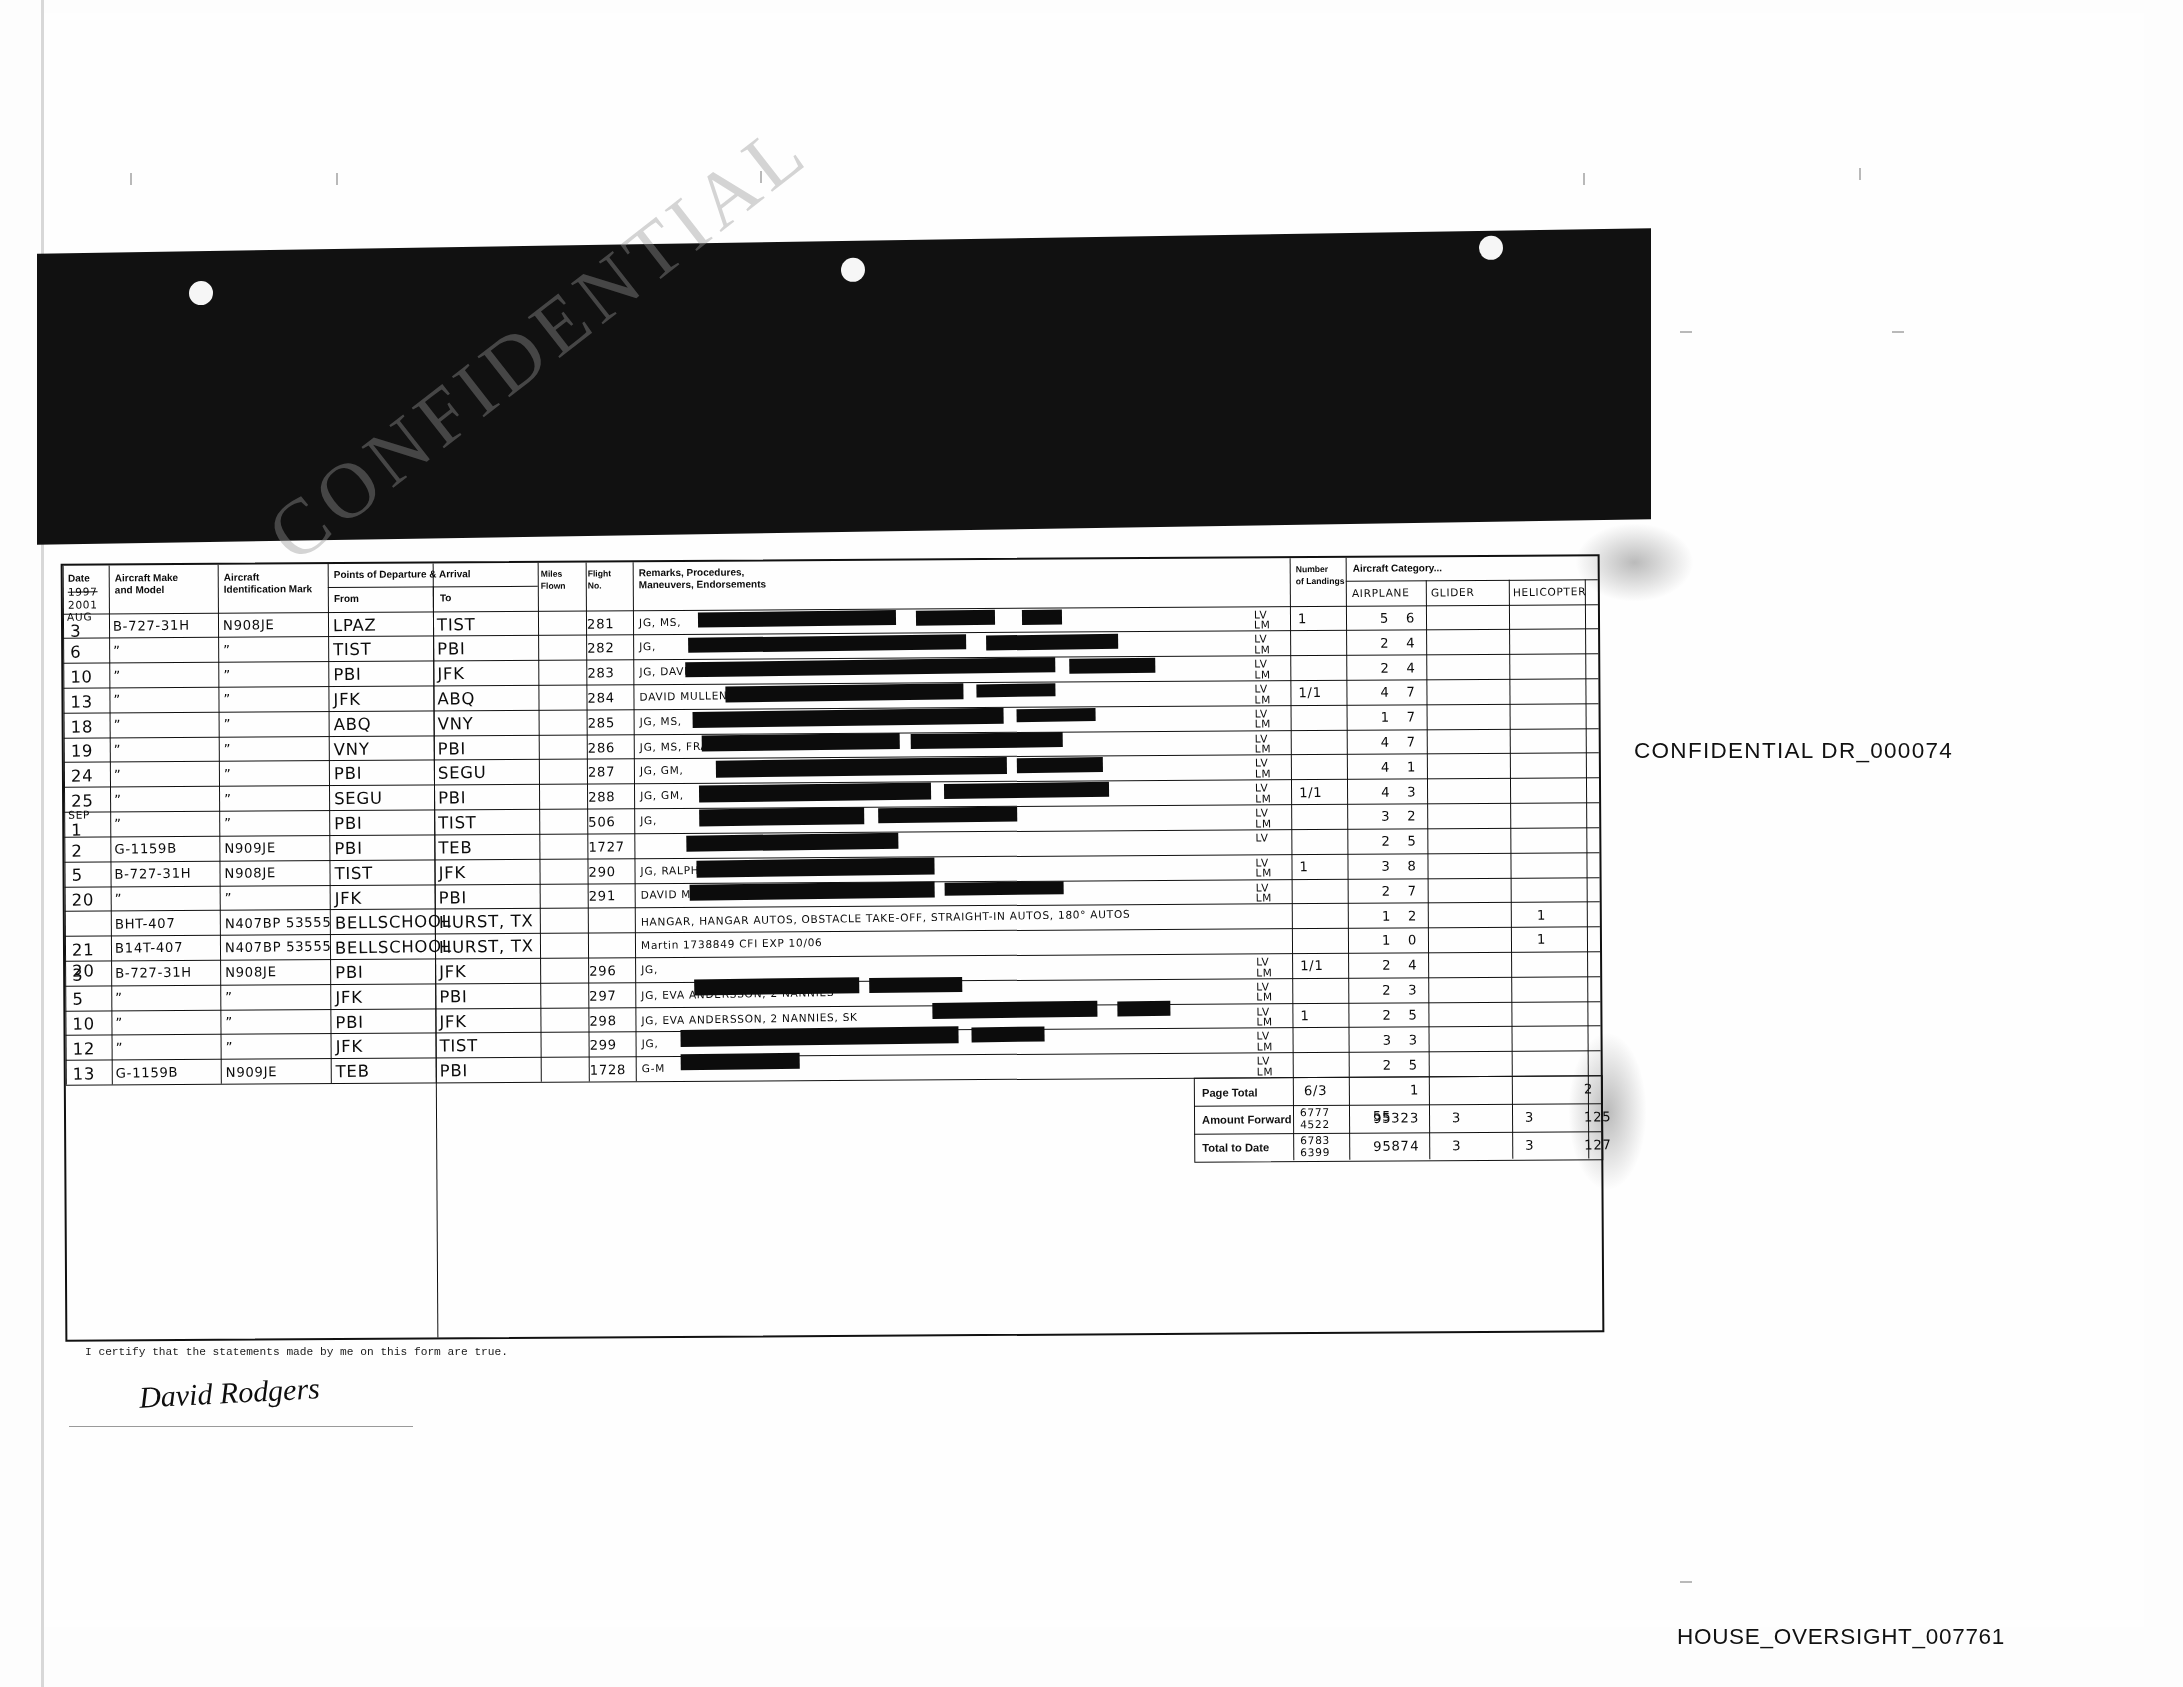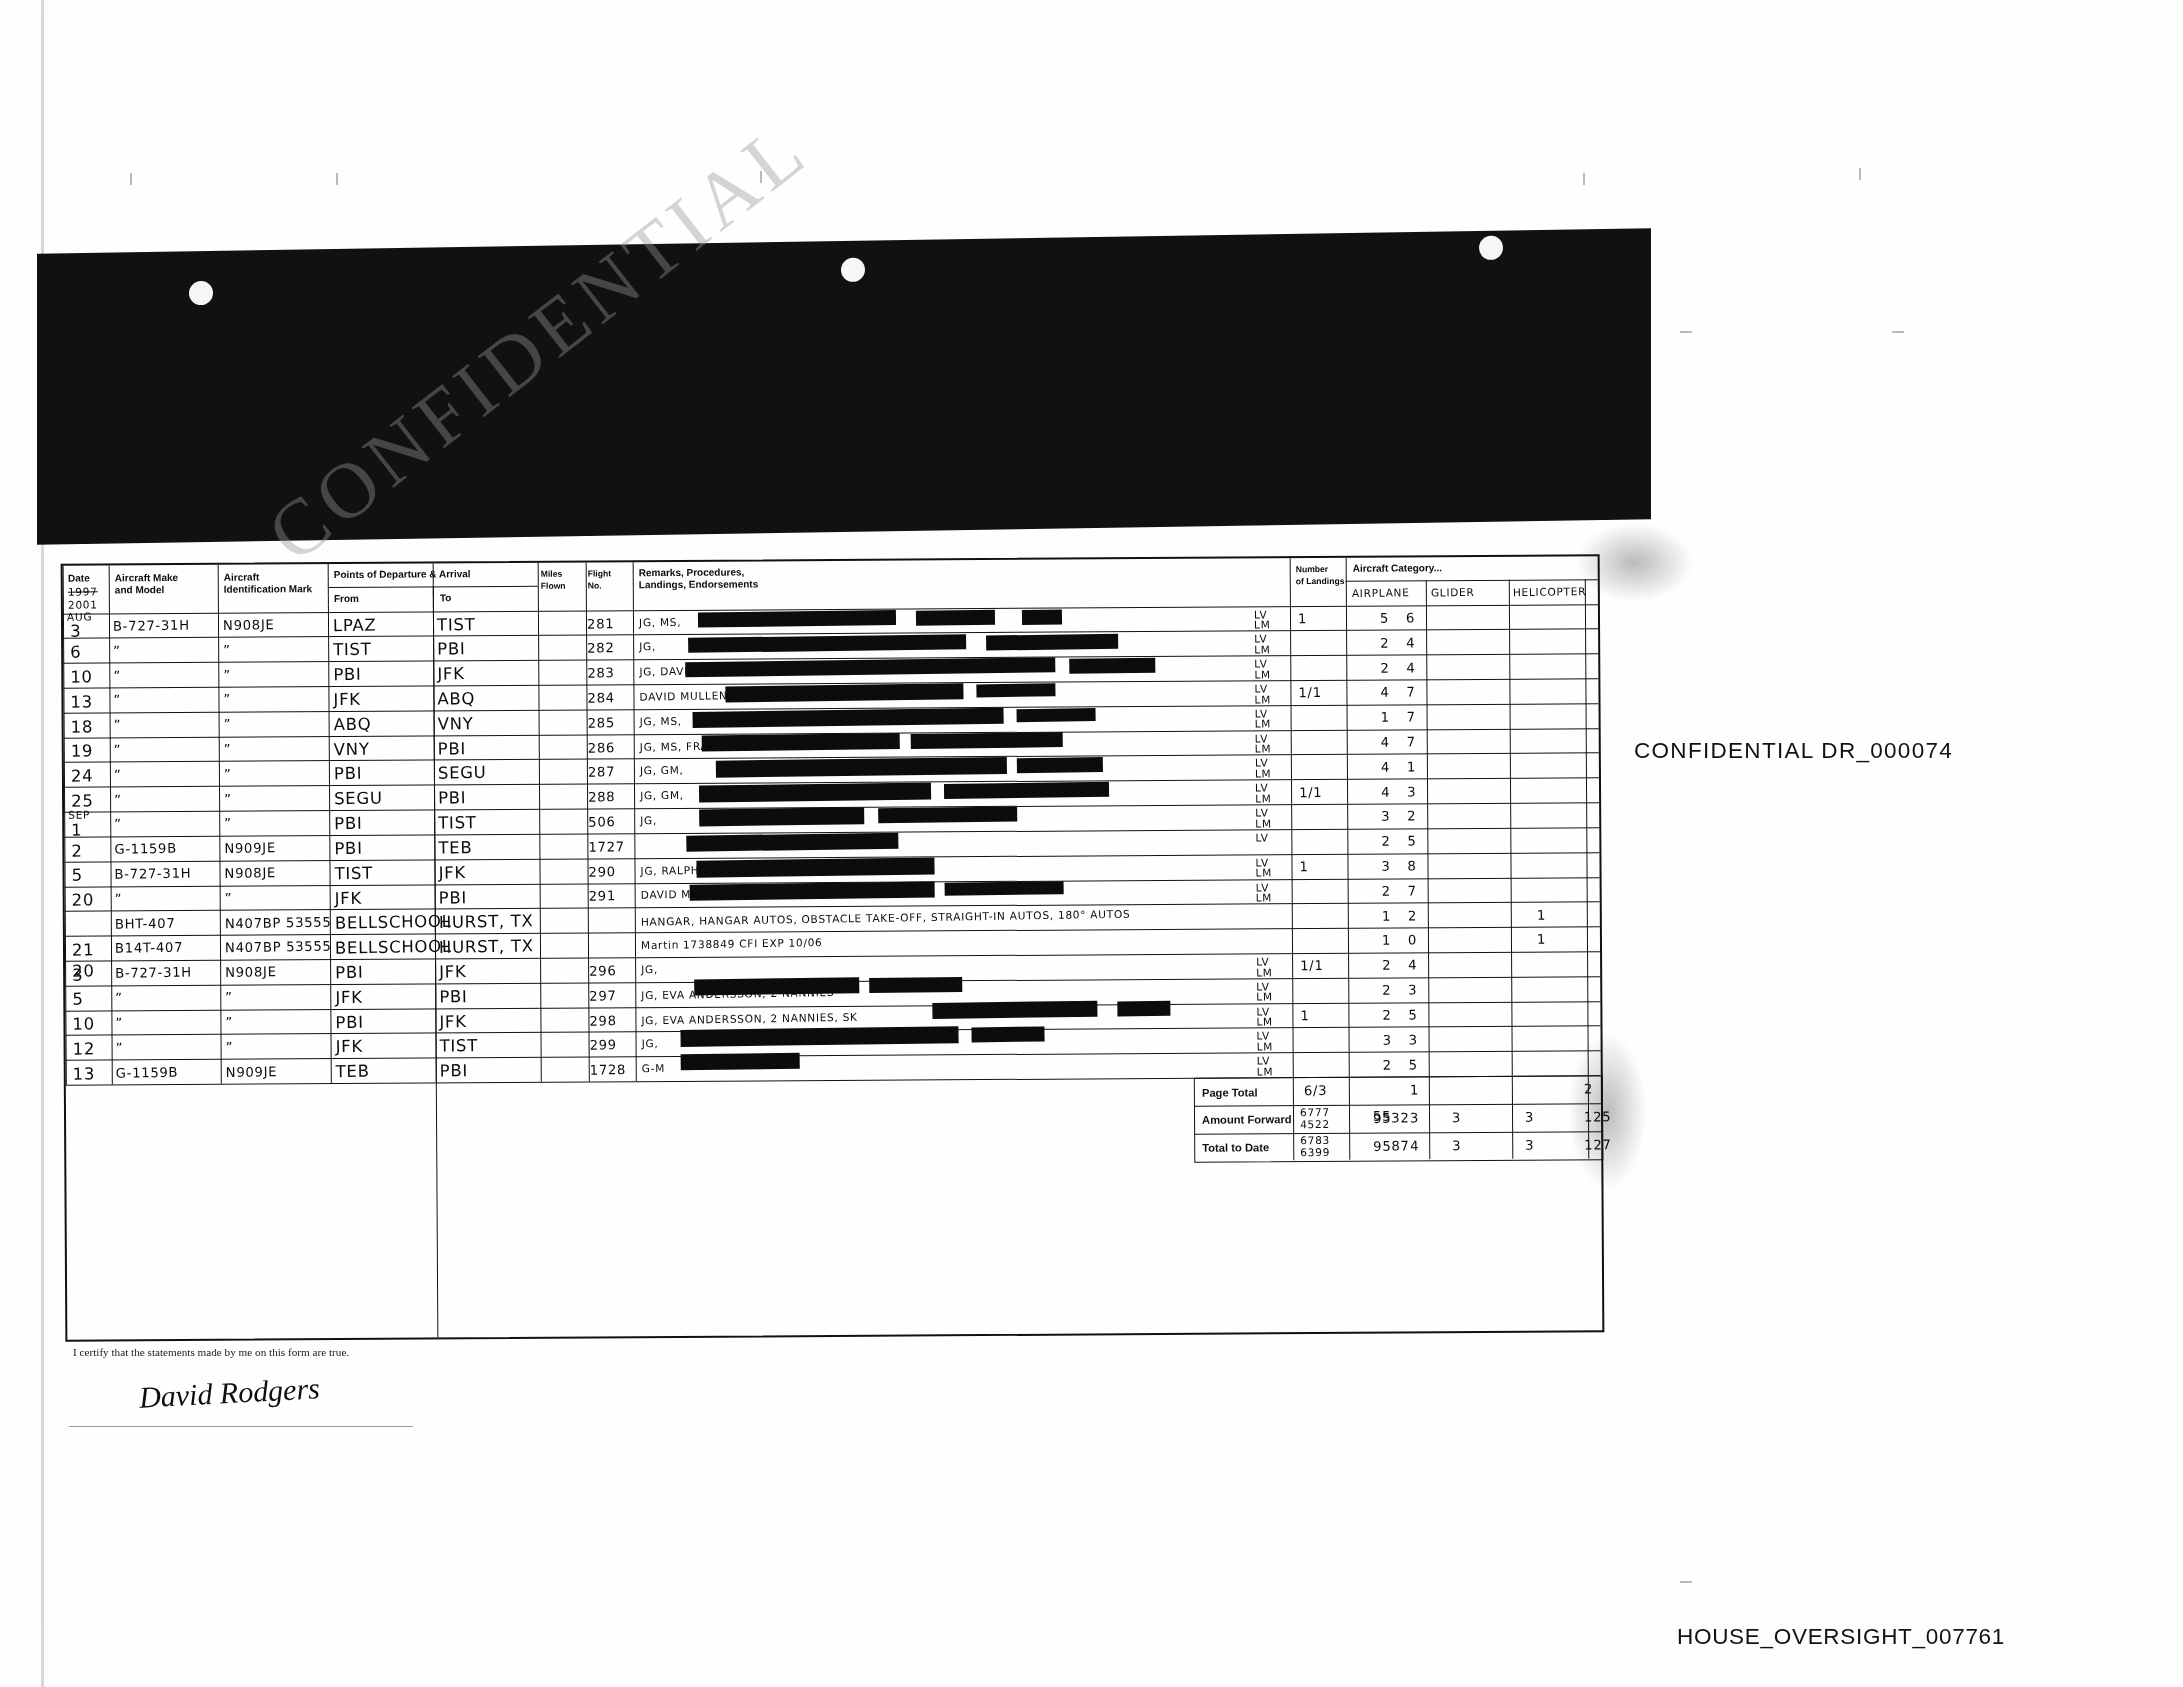--- a/index.html
+++ b/index.html
@@ -118,24 +118,24 @@
   .sum-label {
     position: absolute;
     font-size: 11.2px;
     font-weight: bold;
     color: #111;
     font-family: "Liberation Sans", sans-serif;
   }
 
   .certify {
     position: absolute;
-    left: 73px; top: 1346px;
+    left: 85px; top: 1346px;
     font-size: 11.2px;
     color: #1a1a1a;
-    font-family: Liberation Serif, serif;
+    font-family: Liberation Mono, monospace;
   }
   .signature {
     position: absolute;
     left: 139px; top: 1376px;
     font-family: "Liberation Serif", serif;
     font-style: italic;
     font-size: 30px;
     color: #0e0e0e;
     transform: rotate(-3deg);
     white-space: nowrap;
@@ -244,21 +244,21 @@
         <div class="col-hdr" style="left: 161px; top: 6.6px;">Aircraft</div>
         <div class="col-hdr" style="left: 161px; top: 18.5px;">Identification Mark</div>
         <div class="col-hdr" style="left: 271px; top: 5.3px;">Points of Departure &amp; Arrival</div>
         <div class="col-hdr" style="left: 271px; top: 29px;">From</div>
         <div class="col-hdr" style="left: 377px; top: 29px;">To</div>
         <div class="col-hdr small" style="left: 478px; top: 6.6px;">Miles</div>
         <div class="col-hdr small" style="left: 478px; top: 18.5px;">Flown</div>
         <div class="col-hdr small" style="left: 525px; top: 6.6px;">Flight</div>
         <div class="col-hdr small" style="left: 525px; top: 18.5px;">No.</div>
         <div class="col-hdr" style="left: 576px; top: 5.3px;">Remarks, Procedures,</div>
-        <div class="col-hdr" style="left: 576px; top: 17px;">Landings, Endorsements</div>
+        <div class="col-hdr" style="left: 576px; top: 17px;">Maneuvers, Endorsements</div>
         <div class="col-hdr small" style="left: 1233px; top: 6.6px;">Number</div>
         <div class="col-hdr small" style="left: 1233px; top: 18.5px;">of Landings</div>
         <div class="col-hdr" style="left: 1290px; top: 5.3px;">Aircraft Category...</div>
         <div class="hw xs" style="left: 1289px; top: 29px;">AIRPLANE</div>
         <div class="hw xs" style="left: 1368px; top: 29px;">GLIDER</div>
         <div class="hw xs" style="left: 1450px; top: 29px;">HELICOPTER</div>
         <div class="hw xs" style="left: 5.3px; top: 20px; text-decoration: line-through;">1997</div>
         <div class="hw xs" style="left: 5.3px; top: 33px;">2001</div>
         <div class="hw xs" style="left: 4px; top: 45px;">AUG</div>
         <div class="hw" style="left: 6.6px; top: 56px;">3</div>

